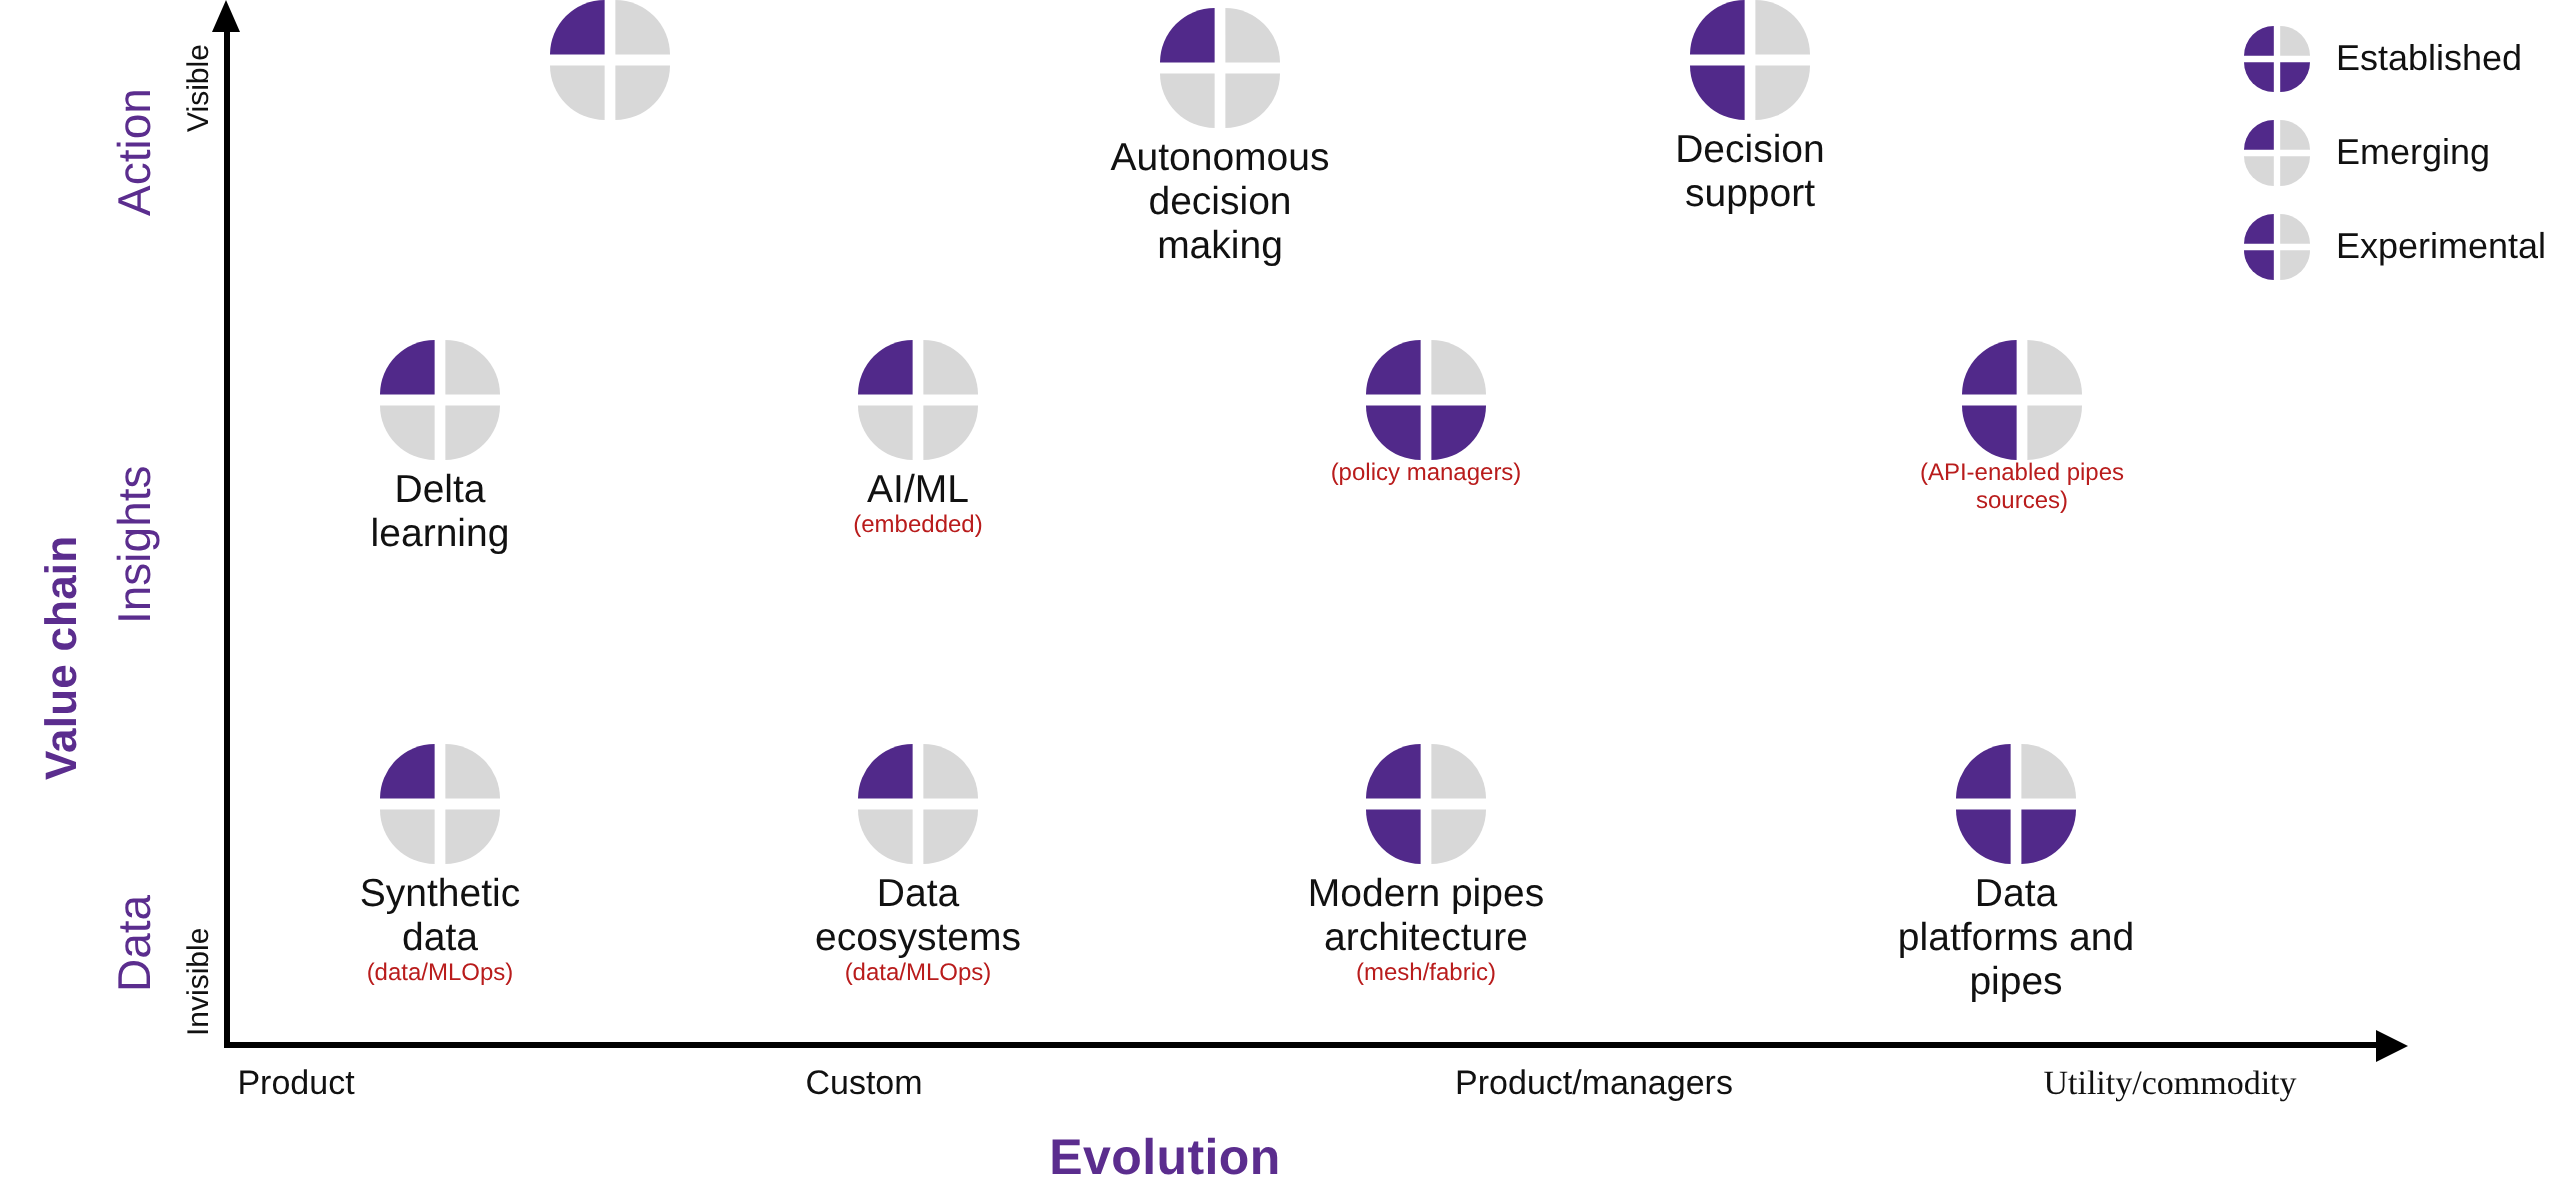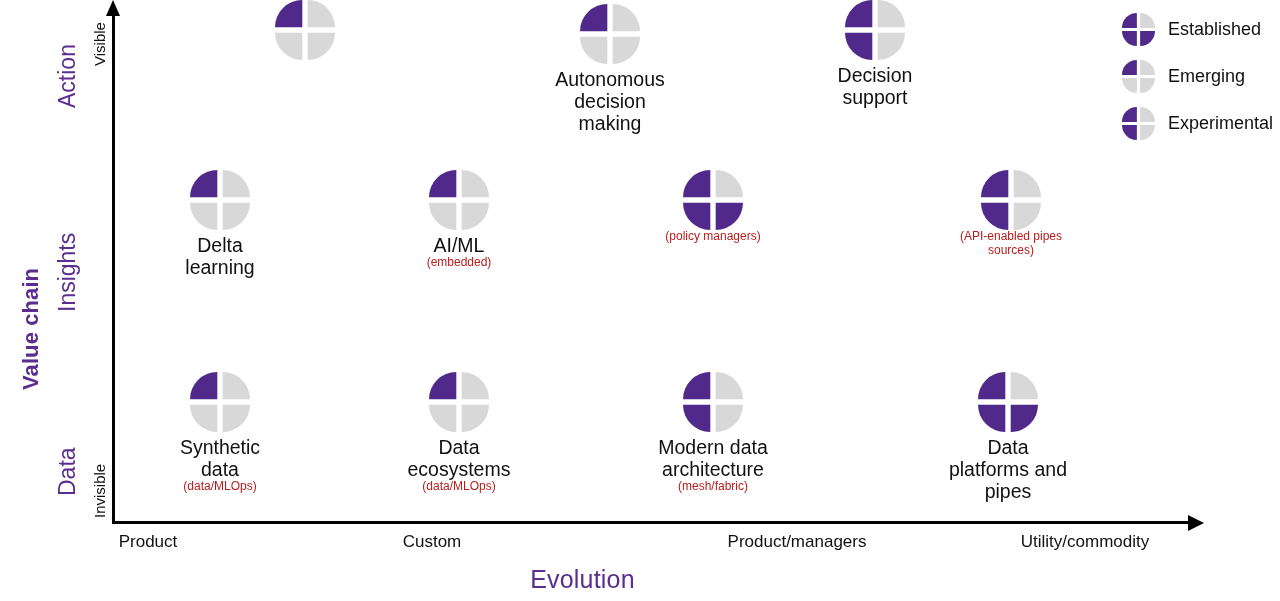--- a/index.html
+++ b/index.html
@@ -89,21 +89,21 @@
   #y-end-visible   { left: 92px; top: 66px; }
   #y-end-invisible { left: 92px; top: 518px; }
 
   #x-axis-title {
     position: absolute;
     left: 0;
     top: 565px;
     width: 1165px;
     text-align: center;
     font-size: 25px;
-    font-weight: normal;
+    font-weight: bold;
     color: #5b2d8e;
     letter-spacing: 0.2px;
   }
   .x-tick-label {
     position: absolute;
     top: 532px;
     font-size: 17px;
     color: #111111;
     white-space: nowrap;
     transform: translateX(-50%);
@@ -176,21 +176,21 @@
   <div class="vlabel y-band-label" id="y-band-data">Data</div>
   <div class="vlabel y-end-label" id="y-end-visible">Visible</div>
   <div class="vlabel y-end-label" id="y-end-invisible">Invisible</div>
 
   <div id="x-axis-title">Evolution</div>
 
   <div id="x-ticks">
       <div class="x-tick-label" style="left: 148px;">Product</div>
       <div class="x-tick-label" style="left: 432px;">Custom</div>
       <div class="x-tick-label" style="left: 797px;">Product/managers</div>
-      <div class="x-tick-label" style="left: 1085px;">Utility/commodity</div>
+      <div class="x-tick-label" style="left: 1085px; font-family: Liberation Serif, serif;">Utility/commodity</div>
     </div>
 
   <div id="nodes-layer">
       <div class="node" style="left: 305px; top: 0px;">
         <div class="node-dot-wrap">
           <svg width="60" height="60" viewBox="0 0 60 60" class="node-dot">
             <path d="M 27.3 27.3 L 0 27.3 A 27.3 27.3 0 0 1 27.3 0 Z" fill="#51298a"></path>
             <path d="M 32.7 27.3 L 60 27.3 A 27.3 27.3 0 0 0 32.7 0 Z" fill="#d8d8d8"></path>
             <path d="M 32.7 32.7 L 60 32.7 A 27.3 27.3 0 0 1 32.7 60 Z" fill="#d8d8d8"></path>
             <path d="M 27.3 32.7 L 0 32.7 A 27.3 27.3 0 0 0 27.3 60 Z" fill="#d8d8d8"></path>
@@ -297,21 +297,21 @@
       </div>
       <div class="node" style="left: 713px; top: 372px;">
         <div class="node-dot-wrap">
           <svg width="60" height="60" viewBox="0 0 60 60" class="node-dot">
             <path d="M 27.3 27.3 L 0 27.3 A 27.3 27.3 0 0 1 27.3 0 Z" fill="#51298a"></path>
             <path d="M 32.7 27.3 L 60 27.3 A 27.3 27.3 0 0 0 32.7 0 Z" fill="#d8d8d8"></path>
             <path d="M 32.7 32.7 L 60 32.7 A 27.3 27.3 0 0 1 32.7 60 Z" fill="#d8d8d8"></path>
             <path d="M 27.3 32.7 L 0 32.7 A 27.3 27.3 0 0 0 27.3 60 Z" fill="#51298a"></path>
           </svg>
         </div>
-        <div class="node-label">Modern data
+        <div class="node-label">Modern pipes
 architecture</div>
         <div class="node-sub">(mesh/fabric)</div>
       </div>
       <div class="node" style="left: 1008px; top: 372px;">
         <div class="node-dot-wrap">
           <svg width="60" height="60" viewBox="0 0 60 60" class="node-dot">
             <path d="M 27.3 27.3 L 0 27.3 A 27.3 27.3 0 0 1 27.3 0 Z" fill="#51298a"></path>
             <path d="M 32.7 27.3 L 60 27.3 A 27.3 27.3 0 0 0 32.7 0 Z" fill="#d8d8d8"></path>
             <path d="M 32.7 32.7 L 60 32.7 A 27.3 27.3 0 0 1 32.7 60 Z" fill="#51298a"></path>
             <path d="M 27.3 32.7 L 0 32.7 A 27.3 27.3 0 0 0 27.3 60 Z" fill="#51298a"></path>

